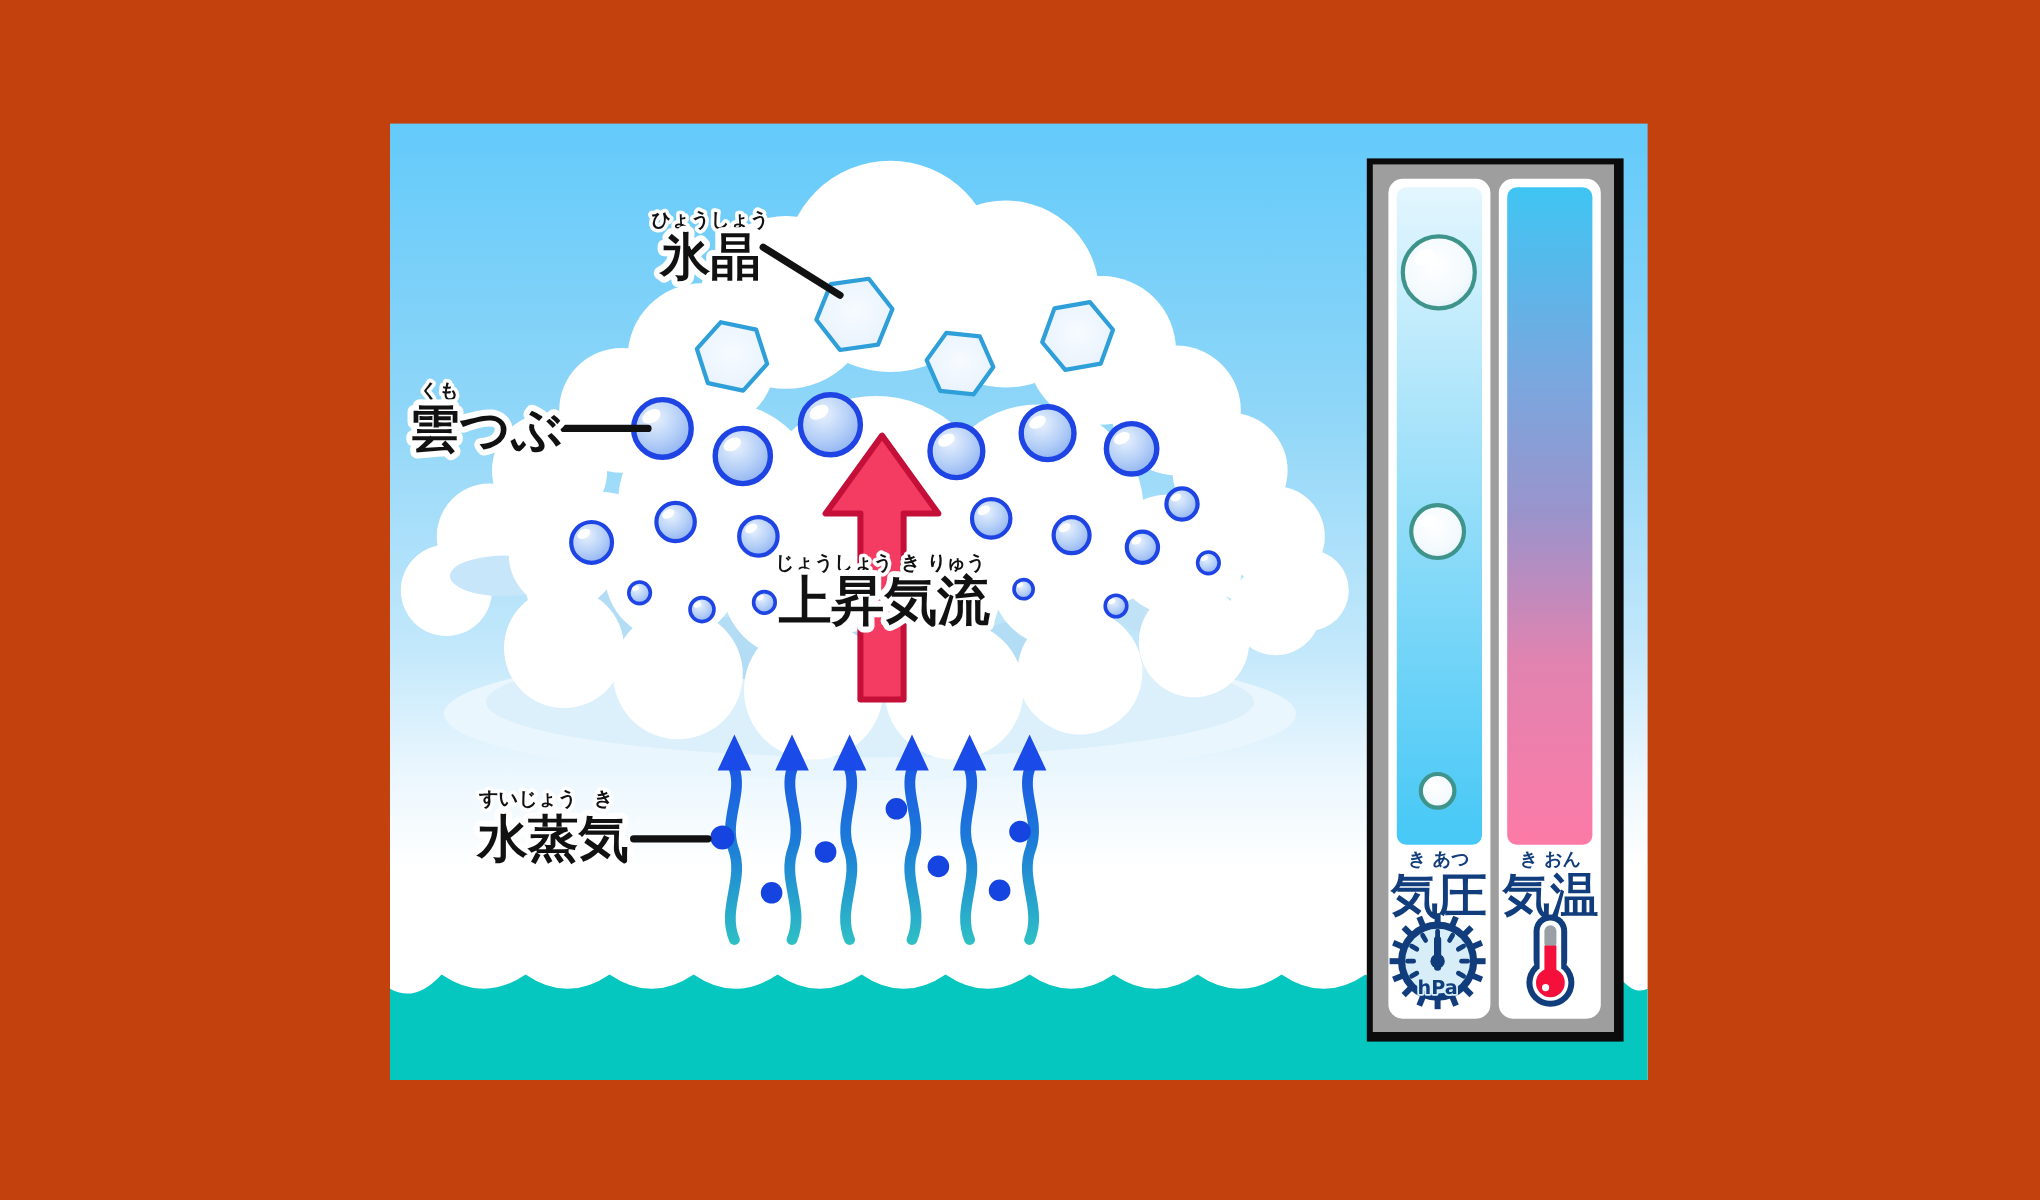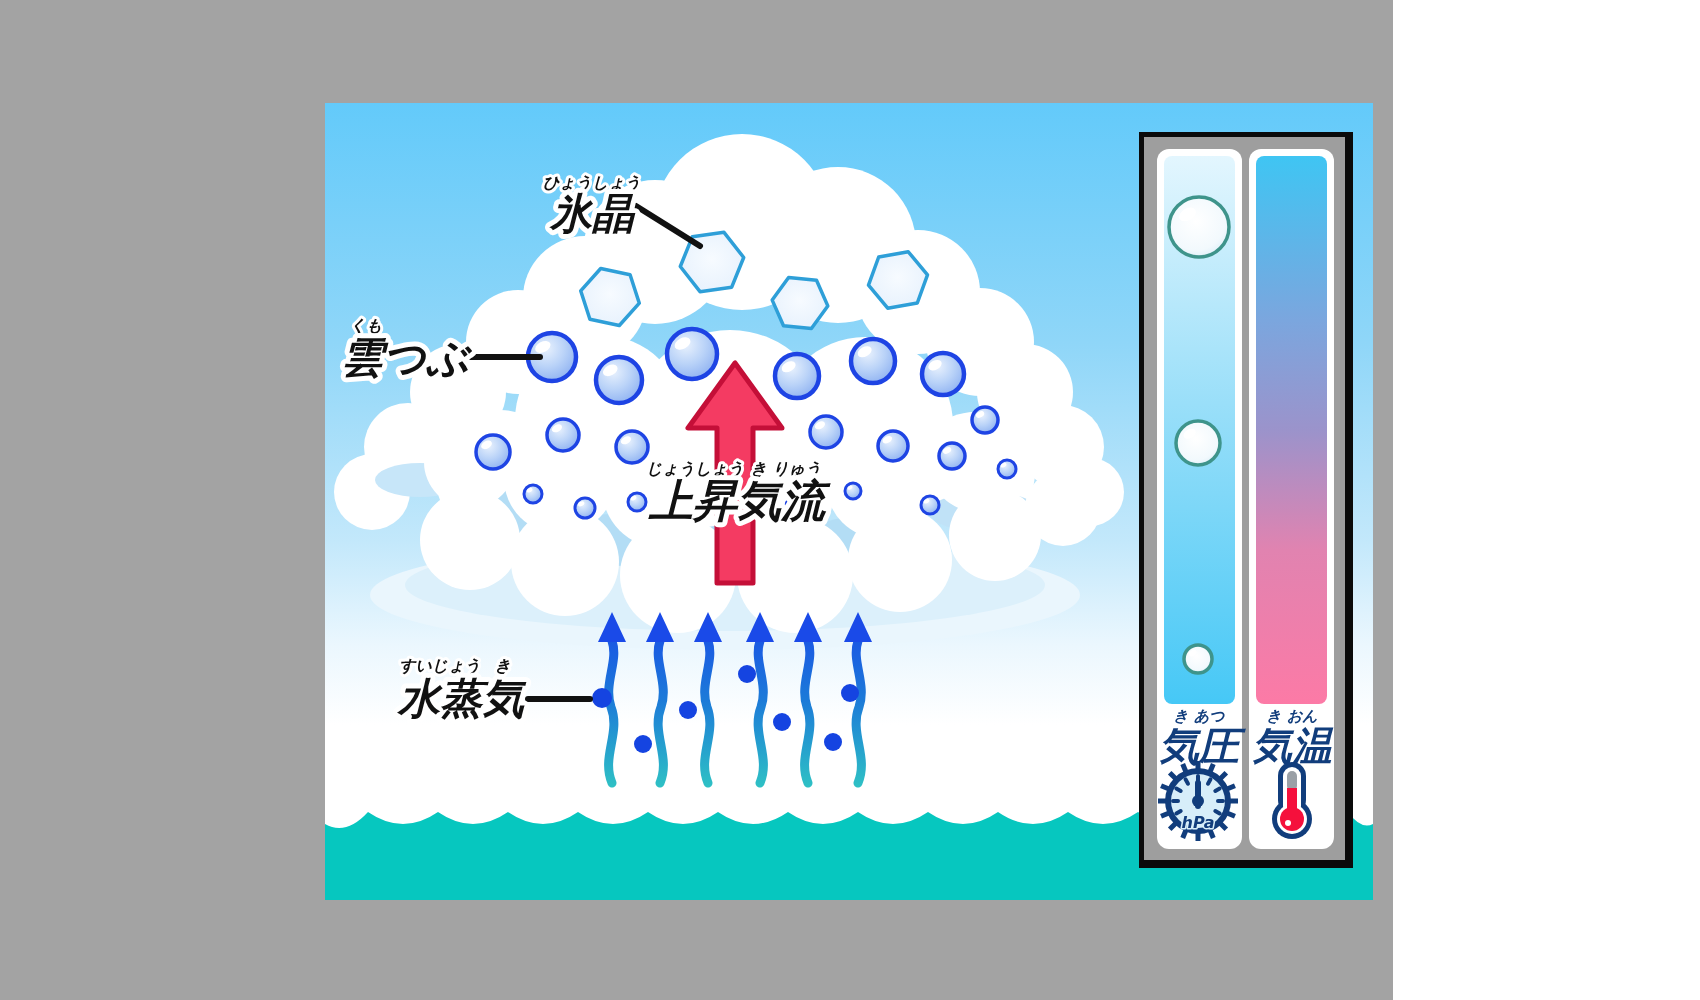--- a/index.html
+++ b/index.html
@@ -1,17 +1,17 @@
 <!DOCTYPE html>
 <html><head>
 <meta charset="utf-8">
 <style>
   html,body{margin:0;padding:0;background:#ffffff;}
-  .canvas{position:relative;width:1393px;height:1000px;background:#a3a3a3;overflow:hidden;
-          font-family:"DejaVu Sans","Liberation Sans",sans-serif;font-style:italic;}
+  .canvas{position:relative;width:1700px;height:1000px;background:#c2410c;overflow:hidden;
+          font-family:"DejaVu Sans","Liberation Sans",sans-serif;}
   svg{position:absolute;left:0;top:0;}
   text{font-family:"DejaVu Sans","Liberation Sans",sans-serif;font-weight:bold;}
   .main-label{font-size:42px;fill:#111111;stroke:#ffffff;stroke-width:10px;
               stroke-linejoin:round;paint-order:stroke;text-anchor:middle;}
   .furigana{font-size:16px;fill:#111111;stroke:#ffffff;stroke-width:6px;
             stroke-linejoin:round;paint-order:stroke;text-anchor:middle;}
   .panel-label{font-size:40px;fill:#113D7C;text-anchor:middle;}
   .panel-furigana{font-size:15px;fill:#113D7C;text-anchor:middle;}
   .hpa-label{font-size:16px;fill:#113D7C;text-anchor:middle;stroke:#D7EEF9;
              stroke-width:3px;stroke-linejoin:round;paint-order:stroke;}

